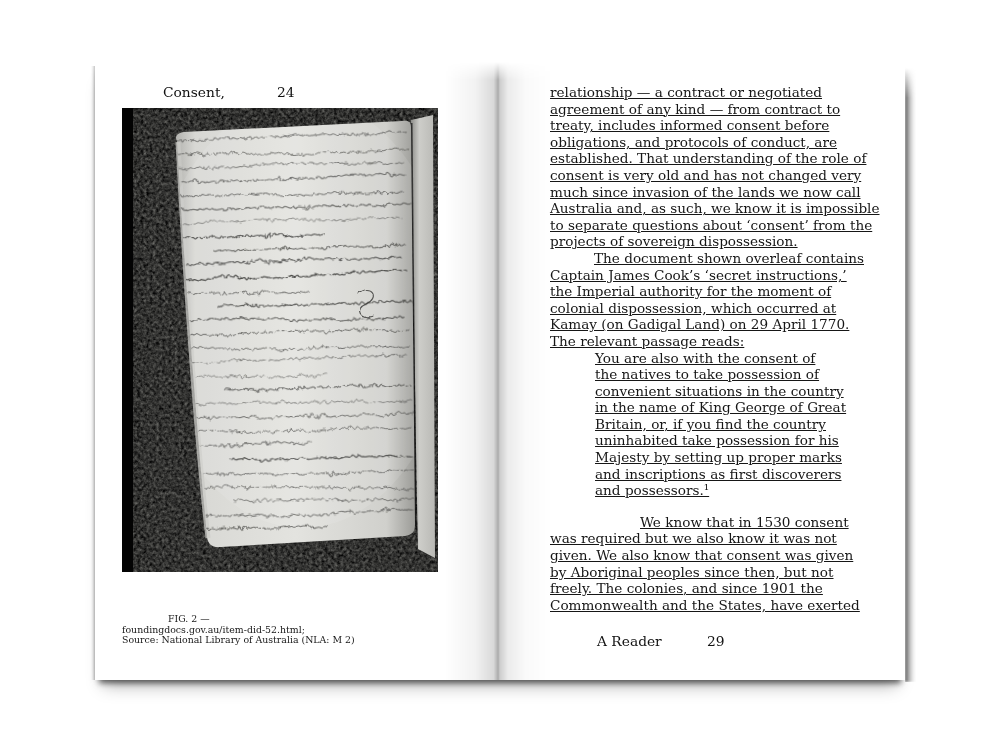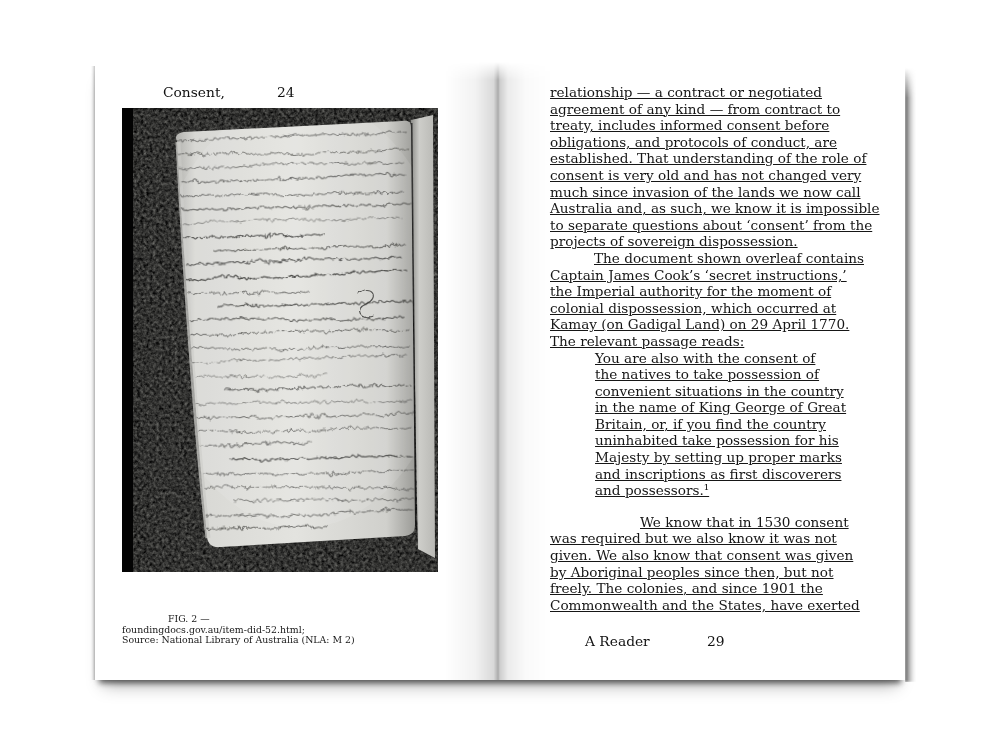--- a/index.html
+++ b/index.html
@@ -19,21 +19,21 @@
         background:linear-gradient(90deg, rgba(0,0,0,0) 0%, rgba(0,0,0,0.05) 28%, rgba(0,0,0,0.15) 45%,
             rgba(0,0,0,0.33) 49.2%, rgba(0,0,0,0.20) 50.8%, rgba(0,0,0,0.08) 58%, rgba(0,0,0,0.02) 75%, rgba(0,0,0,0) 100%);
         -webkit-mask-image:linear-gradient(180deg, rgba(0,0,0,0), #000 18px);
         mask-image:linear-gradient(180deg, rgba(0,0,0,0), #000 18px);}
   .page{position:absolute;top:0;height:100%;}
   .page-left{left:0;width:403px;}
   .page-right{left:403px;width:407px;}
   .running-title{position:absolute;font-size:13.8px;line-height:1;color:#121212;}
   .rt-left{left:68px;top:24px;}
   .pn-left{left:182px;top:24px;}
-  .rt-right{left:87px;top:573px;}
+  .rt-right{left:99px;top:573px;}
   .pn-right{left:209px;top:573px;text-align:center;}
   .fig-frame{position:absolute;left:27px;top:46px;width:316px;height:464px;margin:0;background:#030303;}
   .fig-frame svg{display:block;width:316px;height:464px;}
   .caption{position:absolute;left:27px;top:552px;width:340px;font-size:9.4px;line-height:10.6px;
         white-space:pre-line;text-indent:46px;color:#171717;}
   .text-col{position:absolute;left:52px;top:22px;width:346px;font-size:13.6px;line-height:16.6px;color:#161616;text-decoration:underline;}
   .text-col p, .text-col blockquote{margin:0;white-space:pre-line;}
   .p2{text-indent:44px;}
   .quote{margin-left:45px !important;}
   .p3{text-indent:90px;margin-top:15px !important;}

